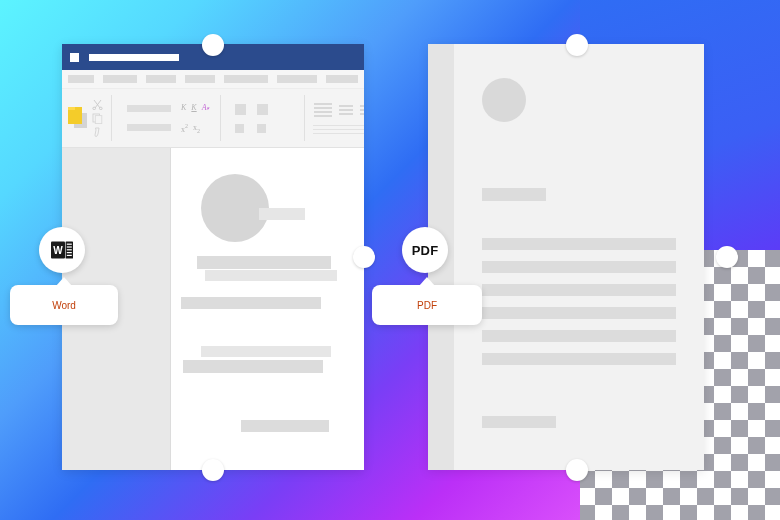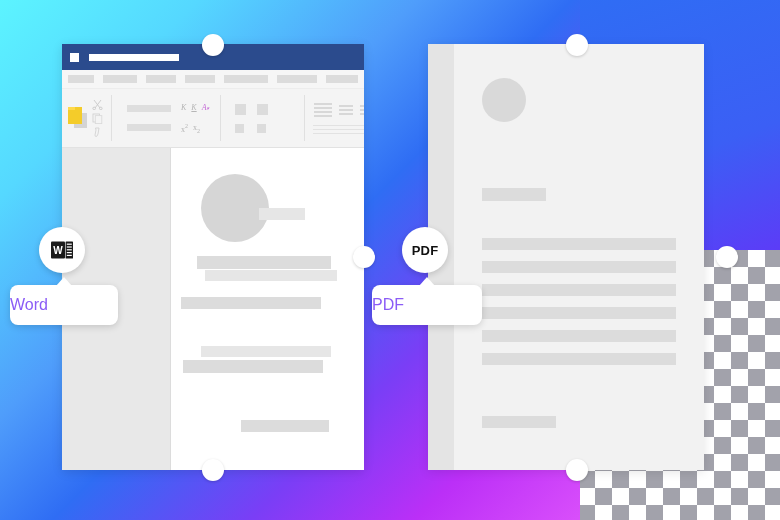--- a/index.html
+++ b/index.html
@@ -303,25 +303,25 @@
     display: flex;
     align-items: center;
     justify-content: center;
     z-index: 52;
   }
   .badge-label {
     position: absolute;
     background: #ffffff;
     border-radius: 8px;
     box-shadow: 0 2px 7px rgba(0,0,0,0.15);
-    font-size: 16px;
-    color: #8b5cf6;
-    display: flex;
-    align-items: center;
-    justify-content: flex-start;
+    font-size: 10px;
+    color: #c2410c;
+    display: flex;
+    align-items: center;
+    justify-content: center;
     height: 40px;
     z-index: 51;
   }
   .badge-pointer {
     position: absolute;
     width: 0; height: 0;
     border-left: 8px solid transparent;
     border-right: 8px solid transparent;
     border-bottom: 9px solid #ffffff;
     z-index: 51;

